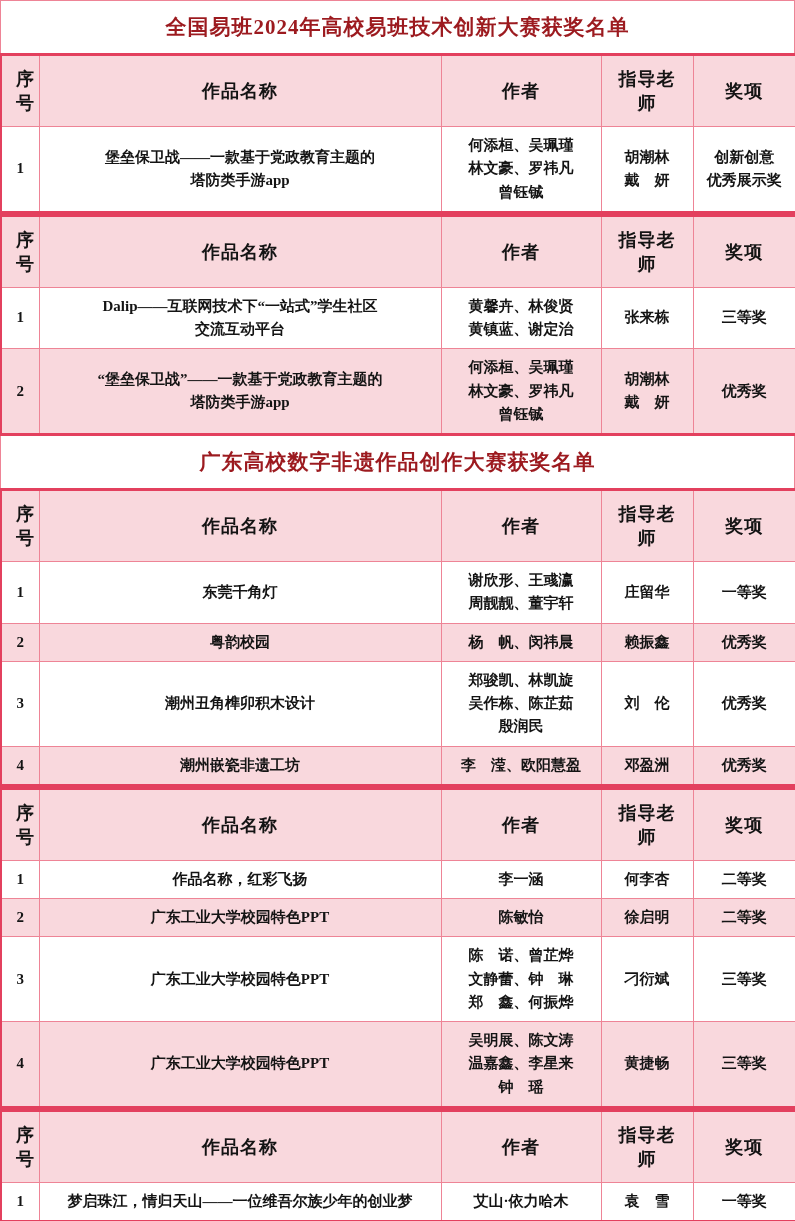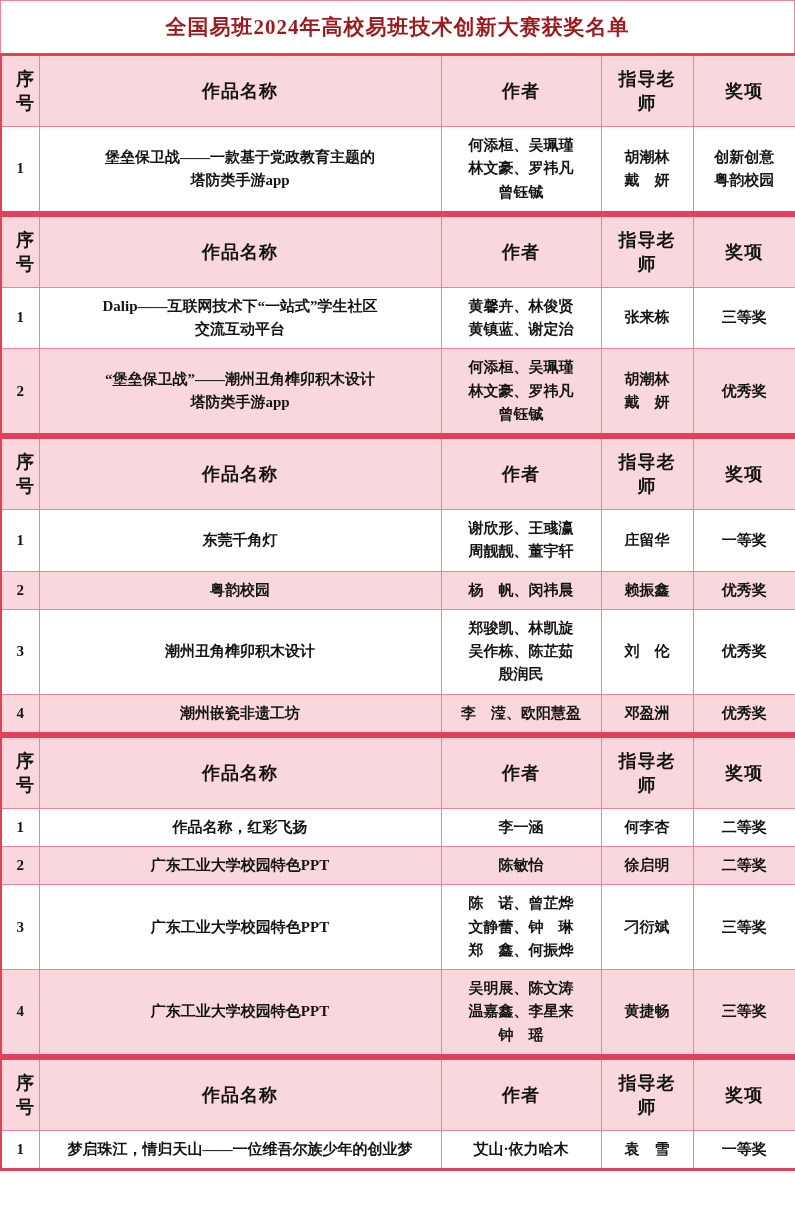--- a/index.html
+++ b/index.html
@@ -93,21 +93,21 @@
           <tr>
             <td>1</td>
             <td>堡垒保卫战——一款基于党政教育主题的
 塔防类手游app</td>
             <td>何添桓、吴珮瑾
 林文豪、罗祎凡
 曾钰铖</td>
             <td>胡潮林
 戴　妍</td>
             <td>创新创意
-粤韵校园</td>
+优秀展示奖</td>
           </tr>
         </tbody>
       </table>
       <table class="award-table">
         <colgroup>
           <col class="col-index">
           <col class="col-work">
           <col class="col-authors">
           <col class="col-advisor">
           <col class="col-award">
@@ -126,31 +126,32 @@
             <td>1</td>
             <td>Dalip——互联网技术下“一站式”学生社区
 交流互动平台</td>
             <td>黄馨卉、林俊贤
 黄镇蓝、谢定治</td>
             <td>张来栋</td>
             <td>三等奖</td>
           </tr>
           <tr class="alt">
             <td>2</td>
-            <td>“堡垒保卫战”——潮州丑角榫卯积木设计
+            <td>“堡垒保卫战”——一款基于党政教育主题的
 塔防类手游app</td>
             <td>何添桓、吴珮瑾
 林文豪、罗祎凡
 曾钰铖</td>
             <td>胡潮林
 戴　妍</td>
             <td>优秀奖</td>
           </tr>
         </tbody>
       </table>
+      <div class="section-title">广东高校数字非遗作品创作大赛获奖名单</div>
       <table class="award-table">
         <colgroup>
           <col class="col-index">
           <col class="col-work">
           <col class="col-authors">
           <col class="col-advisor">
           <col class="col-award">
         </colgroup>
         <thead>
           <tr>

